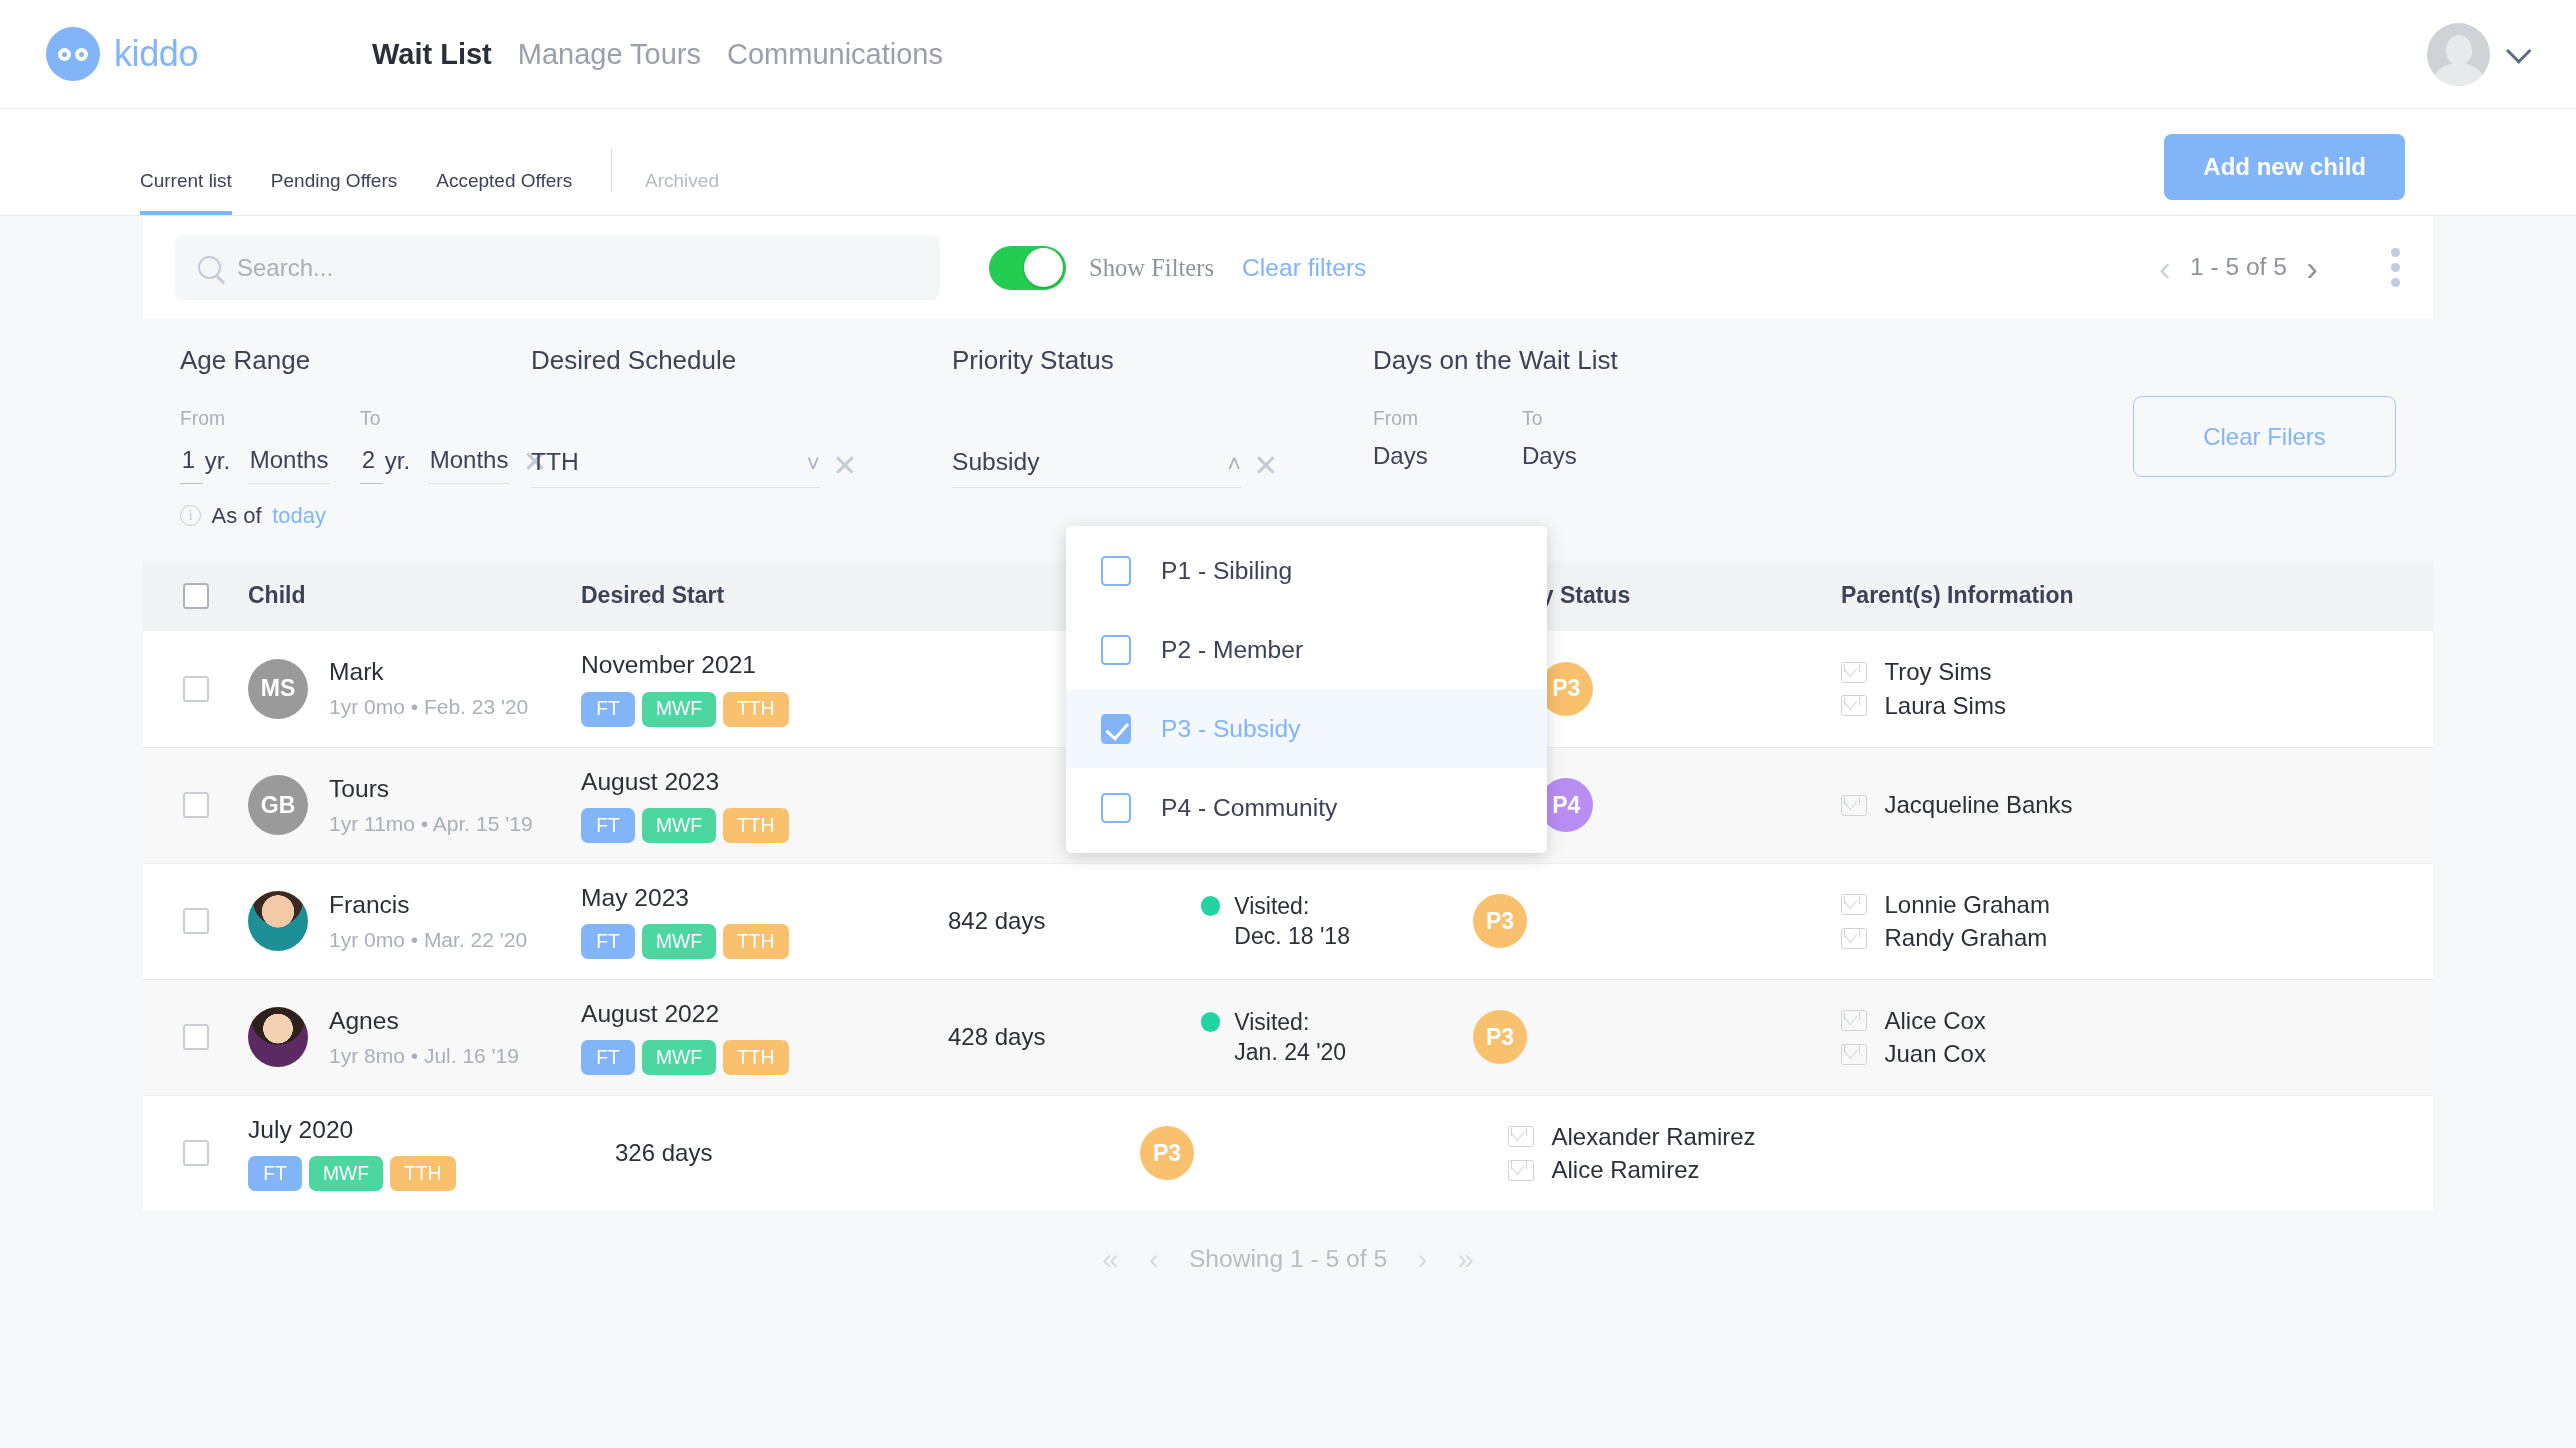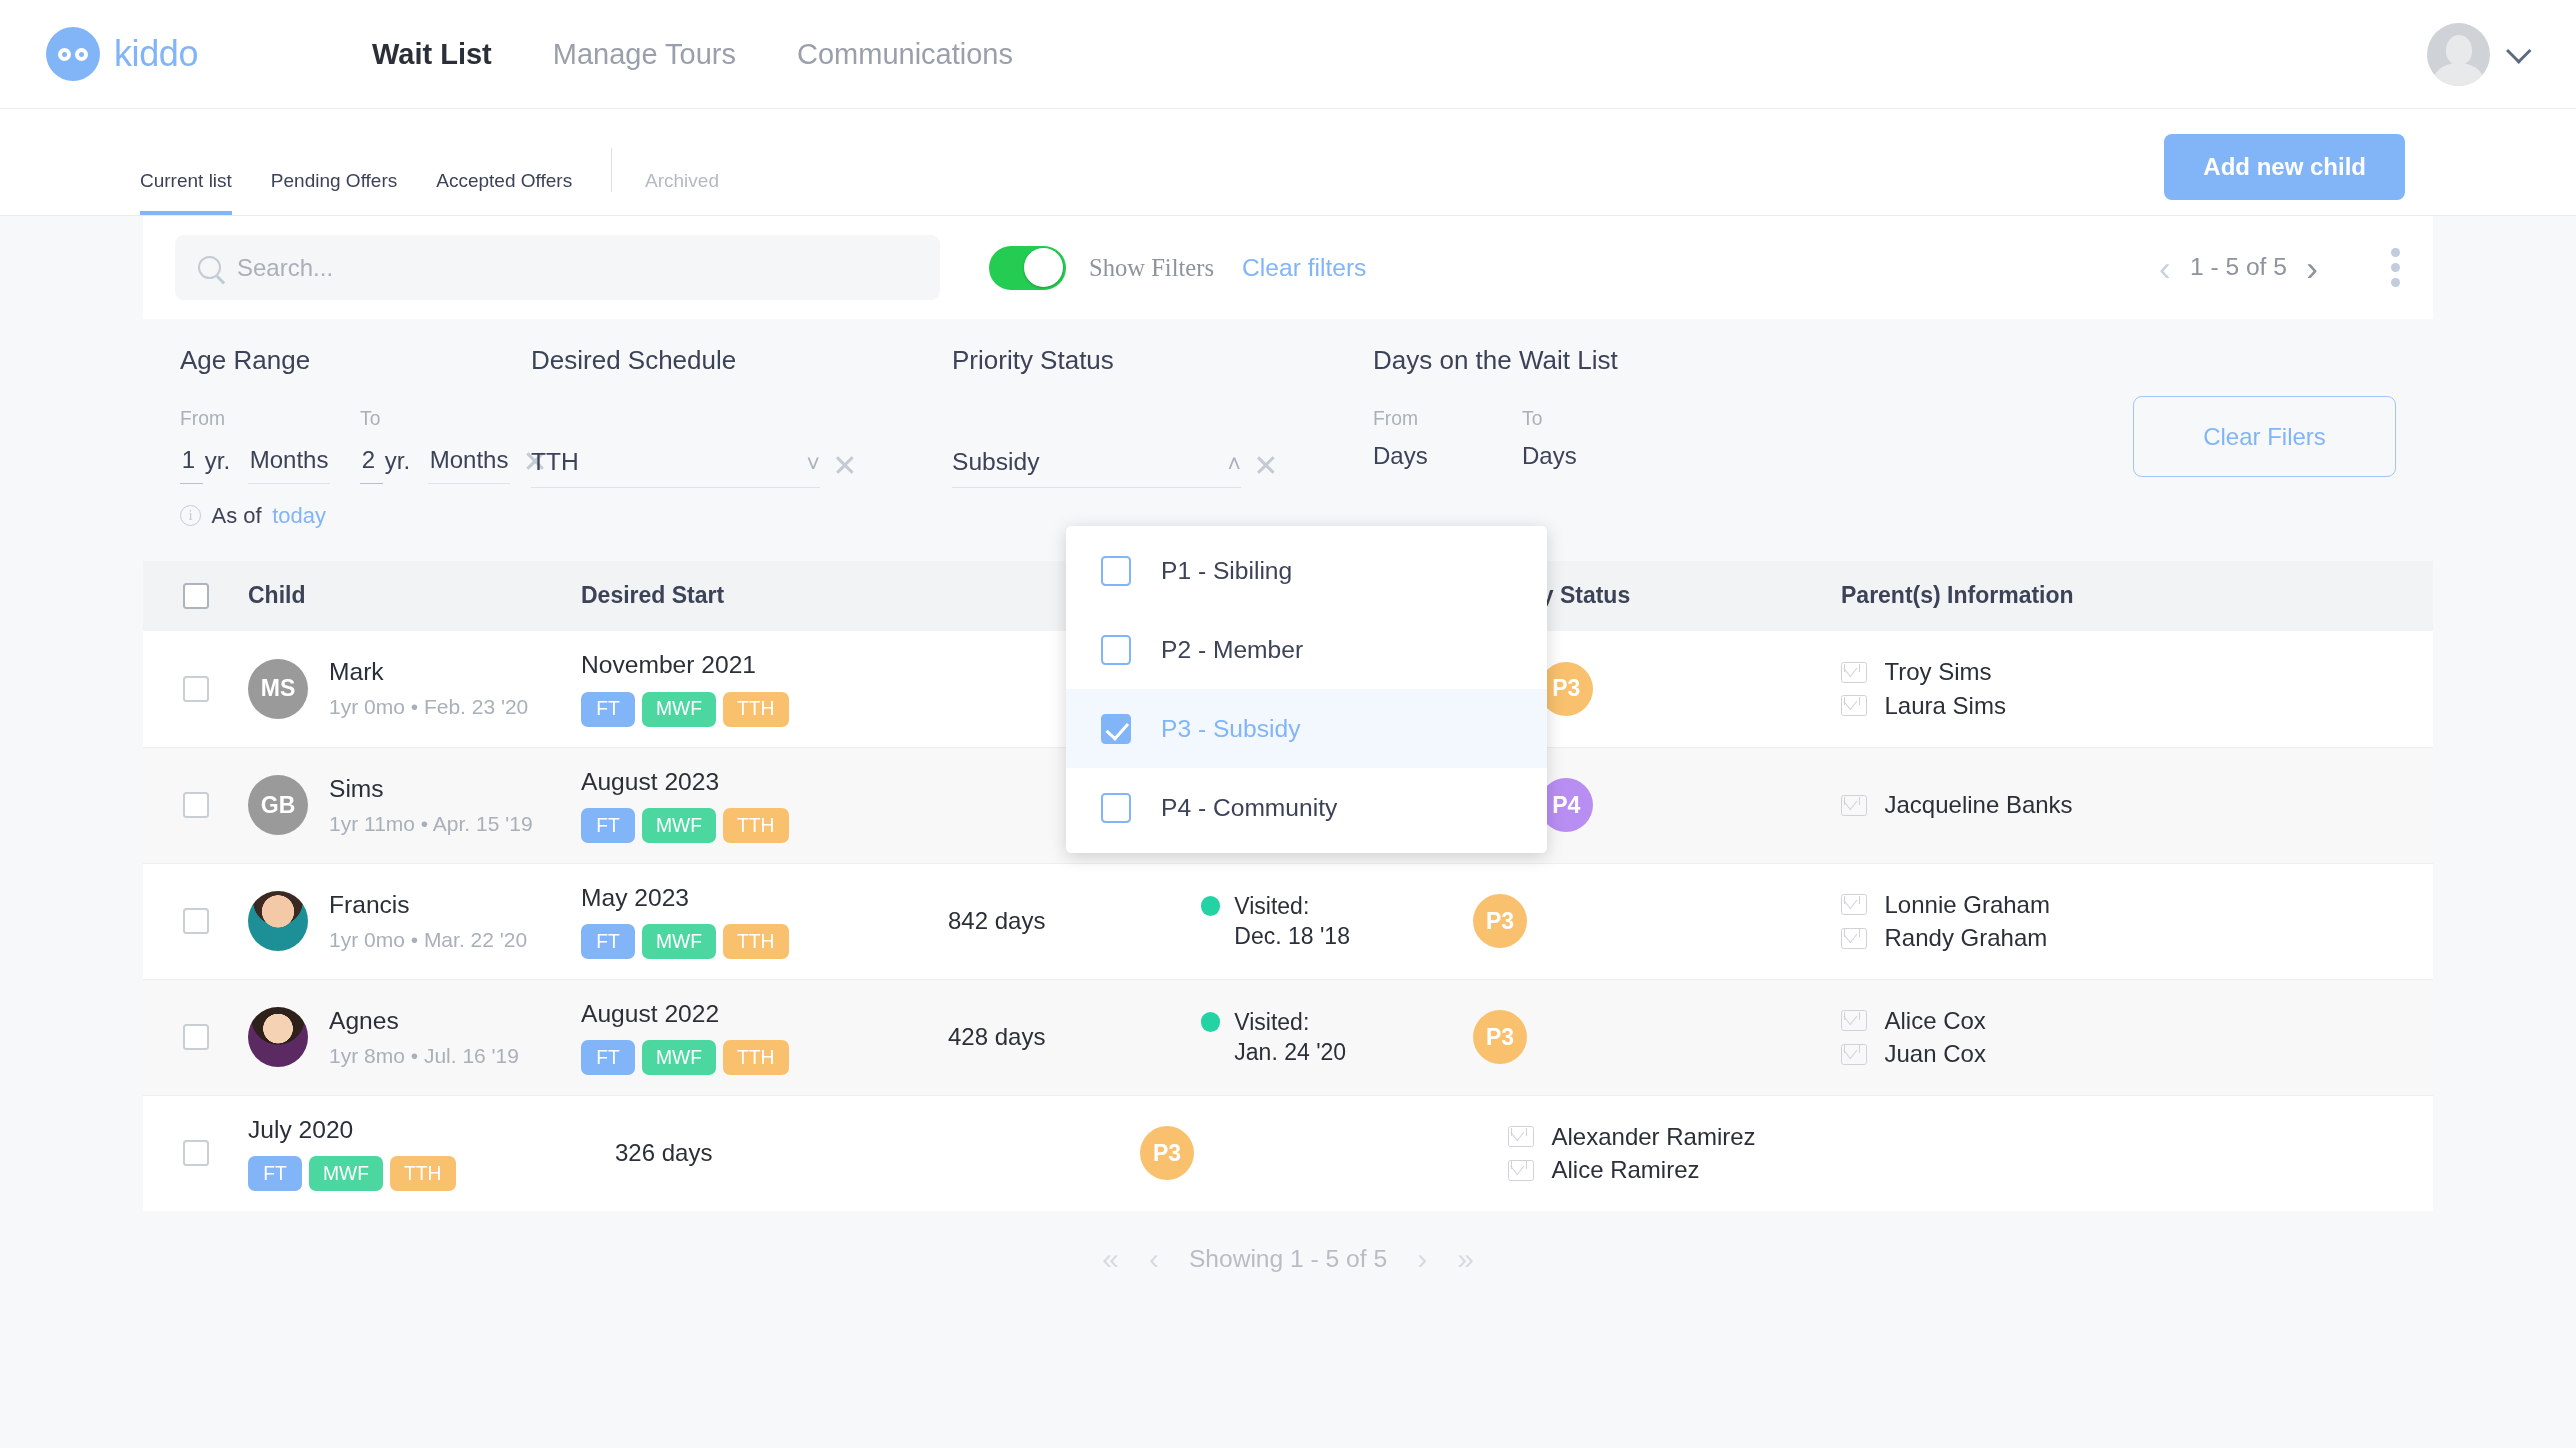--- a/index.html
+++ b/index.html
@@ -24,21 +24,21 @@
   .brand { display:flex; align-items:center; gap: 14px; width: 289px; }
   .brand-mark {
     width: 54px; height: 54px; border-radius: 50%;
     background: #82b4f8;
     display:flex; align-items:center; justify-content:center; gap:4.4px;
   }
   .brand-mark i { width:13px; height:13px; border-radius:50%; background:#fff; display:block; position:relative;}
   .brand-mark i::after{content:"";position:absolute;width:5.3px;height:5.3px;border-radius:50%;background:#82b4f8;left:4px;top:4px;}
   .brand-text { font-size: 36px; color:#82b4f8; letter-spacing:-0.4px; }
 
-  .nav-links { display:flex; align-items:center; gap: 61px; margin-left: 37px;}
+  .nav-links { display:flex; align-items:center; gap: 26px; margin-left: 37px;}
   .nav-link { font-size: 29px; color:#9aa0ab; cursor:pointer; white-space:nowrap;}
   .nav-link.active { color:#2b2f38; font-weight:bold; }
 
   .nav-right { margin-left:auto; display:flex; align-items:center; gap: 19.3px; }
   .avatar-circle {
     width: 63px; height: 63px; border-radius:50%;
     background:#cfd2d6; overflow:hidden; position:relative;
   }
   .avatar-circle::before{
     content:""; position:absolute; width:26px;height:30px;border-radius:50% 50% 45% 45%;
@@ -453,21 +453,21 @@
         </div>
 
         <div class="trow alt">
           <div class="c-check">
               <span class="row-chk"></span>
             </div>
           <div class="c-child">
             <div class="child-cell">
               <div class="av">GB</div>
               <div>
-                <div class="child-name">Sims</div>
+                <div class="child-name">Tours</div>
                 <div class="child-sub">1yr 11mo • Apr. 15 '19</div>
               </div>
             </div>
           </div>
           <div class="c-start">
             <div class="start-main">August 2023</div>
             <div class="pillrow">
               <span class="pill ft">FT</span>
               <span class="pill mwf">MWF</span>
               <span class="pill tth">TTH</span>

